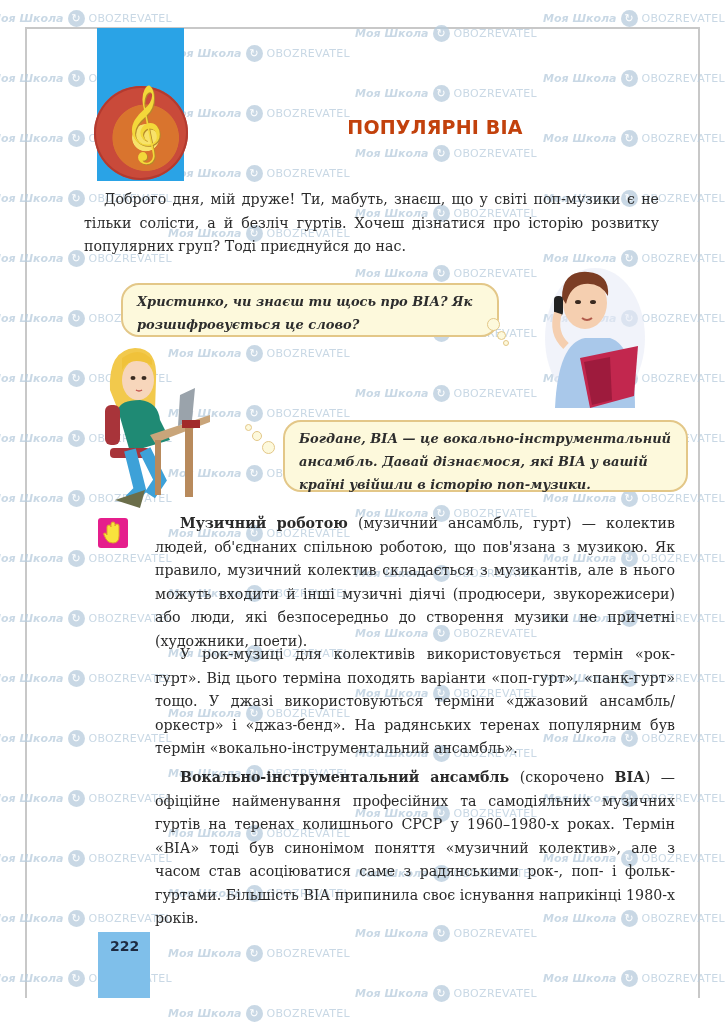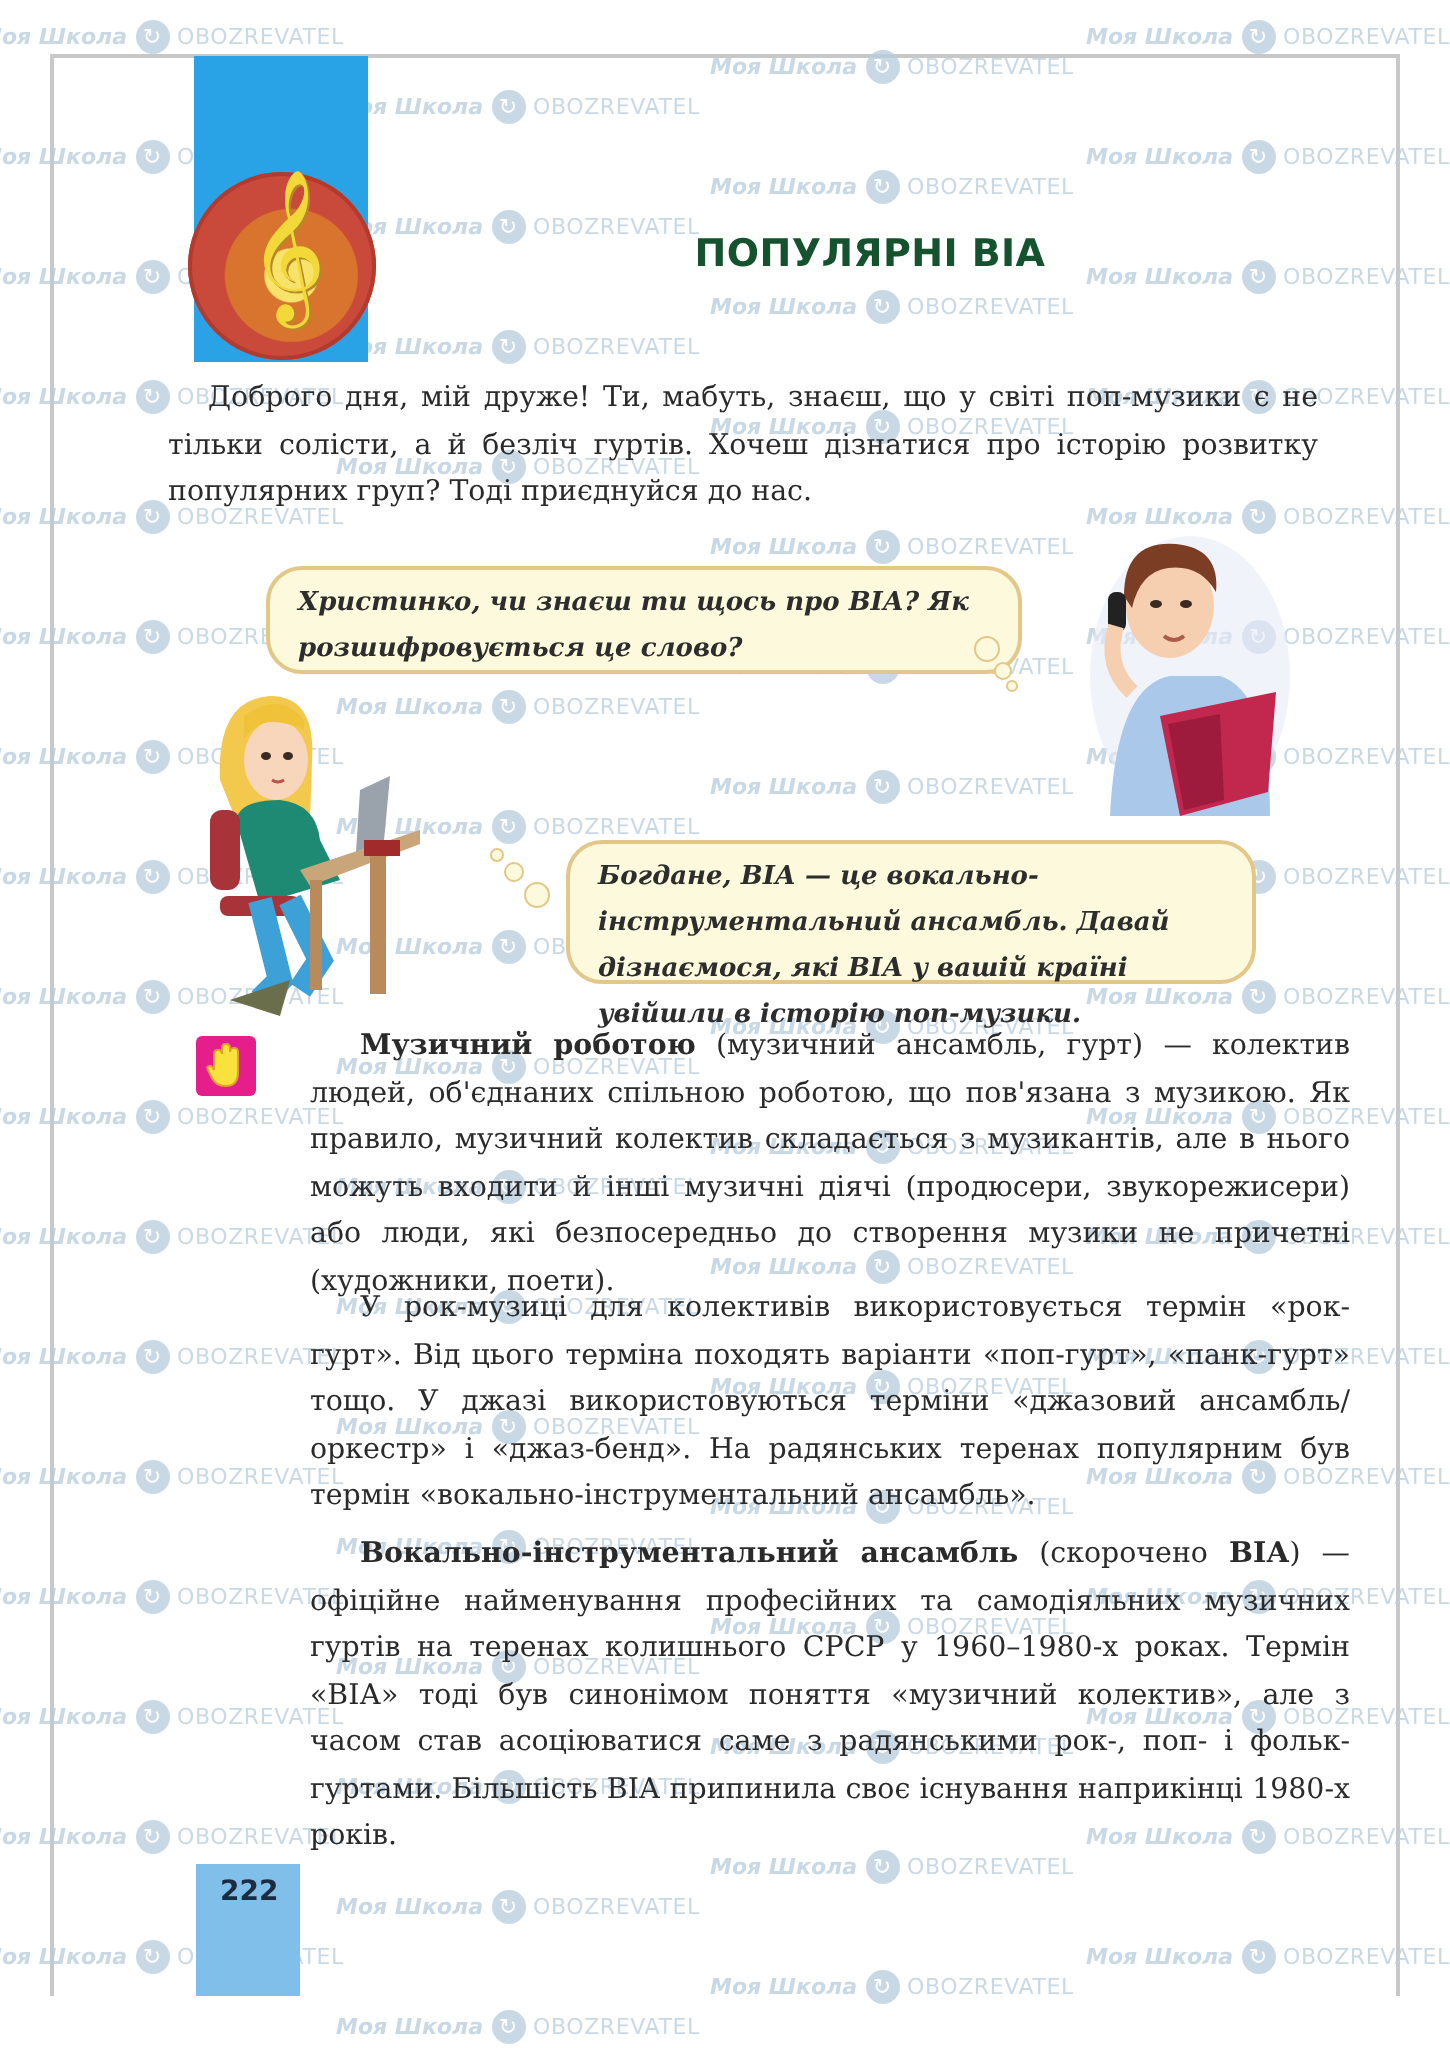--- a/index.html
+++ b/index.html
@@ -22,34 +22,34 @@
     background:radial-gradient(circle at 55% 55%, #f7e26a 0 18%, #d9742e 19% 45%, #c94a3a 46% 72%, #e8504a 73% 100%);
     box-shadow:0 0 0 2px #b33a2f inset;
   }
   .logo .clef {
     position:absolute; left:30px; top:4px; font-size:66px; line-height:1; color:#f3d83a;
     font-family:"DejaVu Sans", sans-serif; text-shadow:1px 1px 0 #b5892a;
   }
   .title {
     position:absolute; left:200px; top:115px; width:470px; text-align:center;
     font-family:"DejaVu Sans", sans-serif; font-weight:bold; font-size:19px; line-height:24px;
-    color:#14532d; letter-spacing:0.2px;
+    color:#c2410c; letter-spacing:0.2px;
   }
   .text {
     position:absolute; font-size:14.2px; line-height:23.5px; text-align:justify; color:#2a2a2a;
   }
   .text p { margin:0; text-indent:20px; }
   .intro { left:84px; top:188px; width:575px; }
   .bubble {
     position:absolute; background:#fdf9dc; border:2px solid #e3c788; border-radius:18px;
     font-style:italic; font-weight:bold; font-size:13px; line-height:23px; color:#2d2d2d;
     padding:5px 14px; box-sizing:border-box;
   }
-  .bubble1 { left:133px; top:283px; width:378px; height:54px; }
-  .bubble2 { left:283px; top:420px; width:345px; height:72px; }
+  .bubble1 { left:121px; top:283px; width:378px; height:54px; }
+  .bubble2 { left:283px; top:420px; width:405px; height:72px; }
   .dot { position:absolute; border-radius:50%; background:#fdf9dc; border:1.5px solid #e3c788; }
   .hand-icon {
     position:absolute; left:98px; top:518px; width:30px; height:30px; background:#e51e8c; border-radius:3px;
     display:flex; align-items:center; justify-content:center;
   }
   .figure { position:absolute; }
   .sec1 { left:155px; top:512px; width:520px; }
   .sec2 { left:155px; top:643px; width:520px; }
   .sec3 { left:155px; top:766px; width:520px; }
   .sec1 p, .sec2 p, .sec3 p { text-indent:25px; }

